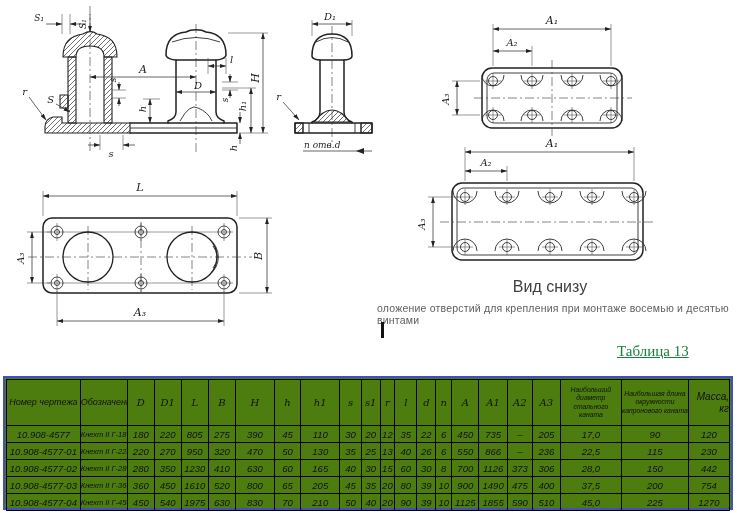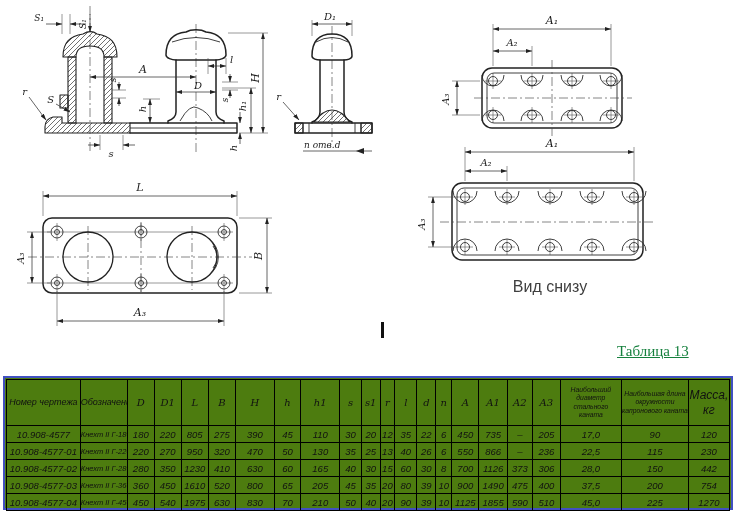--- a/index.html
+++ b/index.html
@@ -26,21 +26,21 @@
   .tbl-wrap{position:absolute;left:3px;top:376px;width:730px;height:134px;box-sizing:border-box;
         border:2px solid #4150c0;background:#4d7c0f;padding:1px;}
   table{width:100%;height:100%;border-collapse:collapse;table-layout:fixed;border:1.5px solid #000;}
   th,td{border:1px solid #000;font-style:italic;font-weight:normal;text-align:center;
         padding:0;overflow:hidden;vertical-align:middle;color:#111;}
   thead tr{height:46px;}
   tbody tr{height:17px;}
   th.h-name{font-size:9px;line-height:1.2;}
   th.h-dim{font-family:"DejaVu Serif",serif;font-size:10px;}
   th.h-rope{font-size:6.8px;line-height:1.25;}
-  th.h-mass{font-size:12px;line-height:1.2;}
+  th.h-mass{font-size:10px;line-height:1.2;text-align:right;}
   td.c-num{font-size:9.5px;white-space:nowrap;}
   td.c-des{font-size:7.5px;white-space:nowrap;}
   td.c-val{font-size:9.5px;white-space:nowrap;}
 </style>
 </head>
 <body>
 
 <div class="sheet">
 
 <svg width="737" height="375" viewBox="0 0 737 375">
@@ -257,20 +257,21 @@
     <path class="dim" d="M32,232 V283" marker-start="url(#ar)" marker-end="url(#ar)"></path>
     <text class="dl" transform="rotate(-90,24,258)" x="24" y="258" text-anchor="middle">A₃</text>
     <path class="ext" d="M239,218 H272 M239,293 H272"></path>
     <path class="dim" d="M267,218 V293" marker-start="url(#ar)" marker-end="url(#ar)"></path>
     <text class="dl dlb" transform="rotate(-90,262,256)" x="262" y="256" text-anchor="middle">B</text>
   </g>
 </svg>
 
 <div class="view-caption">Вид снизу</div>
 
+<div class="note">оложение отверстий для крепления при монтаже восемью и десятью винтами</div>
 <div class="cursor-bar"></div>
 
 <div class="tbl-caption">Таблица 13</div>
 
 <div class="tbl-wrap">
   <table>
     <colgroup id="cols">
           <col style="width: 10.6%;">
           <col style="width: 6.8%;">
           <col style="width: 3.8%;">

